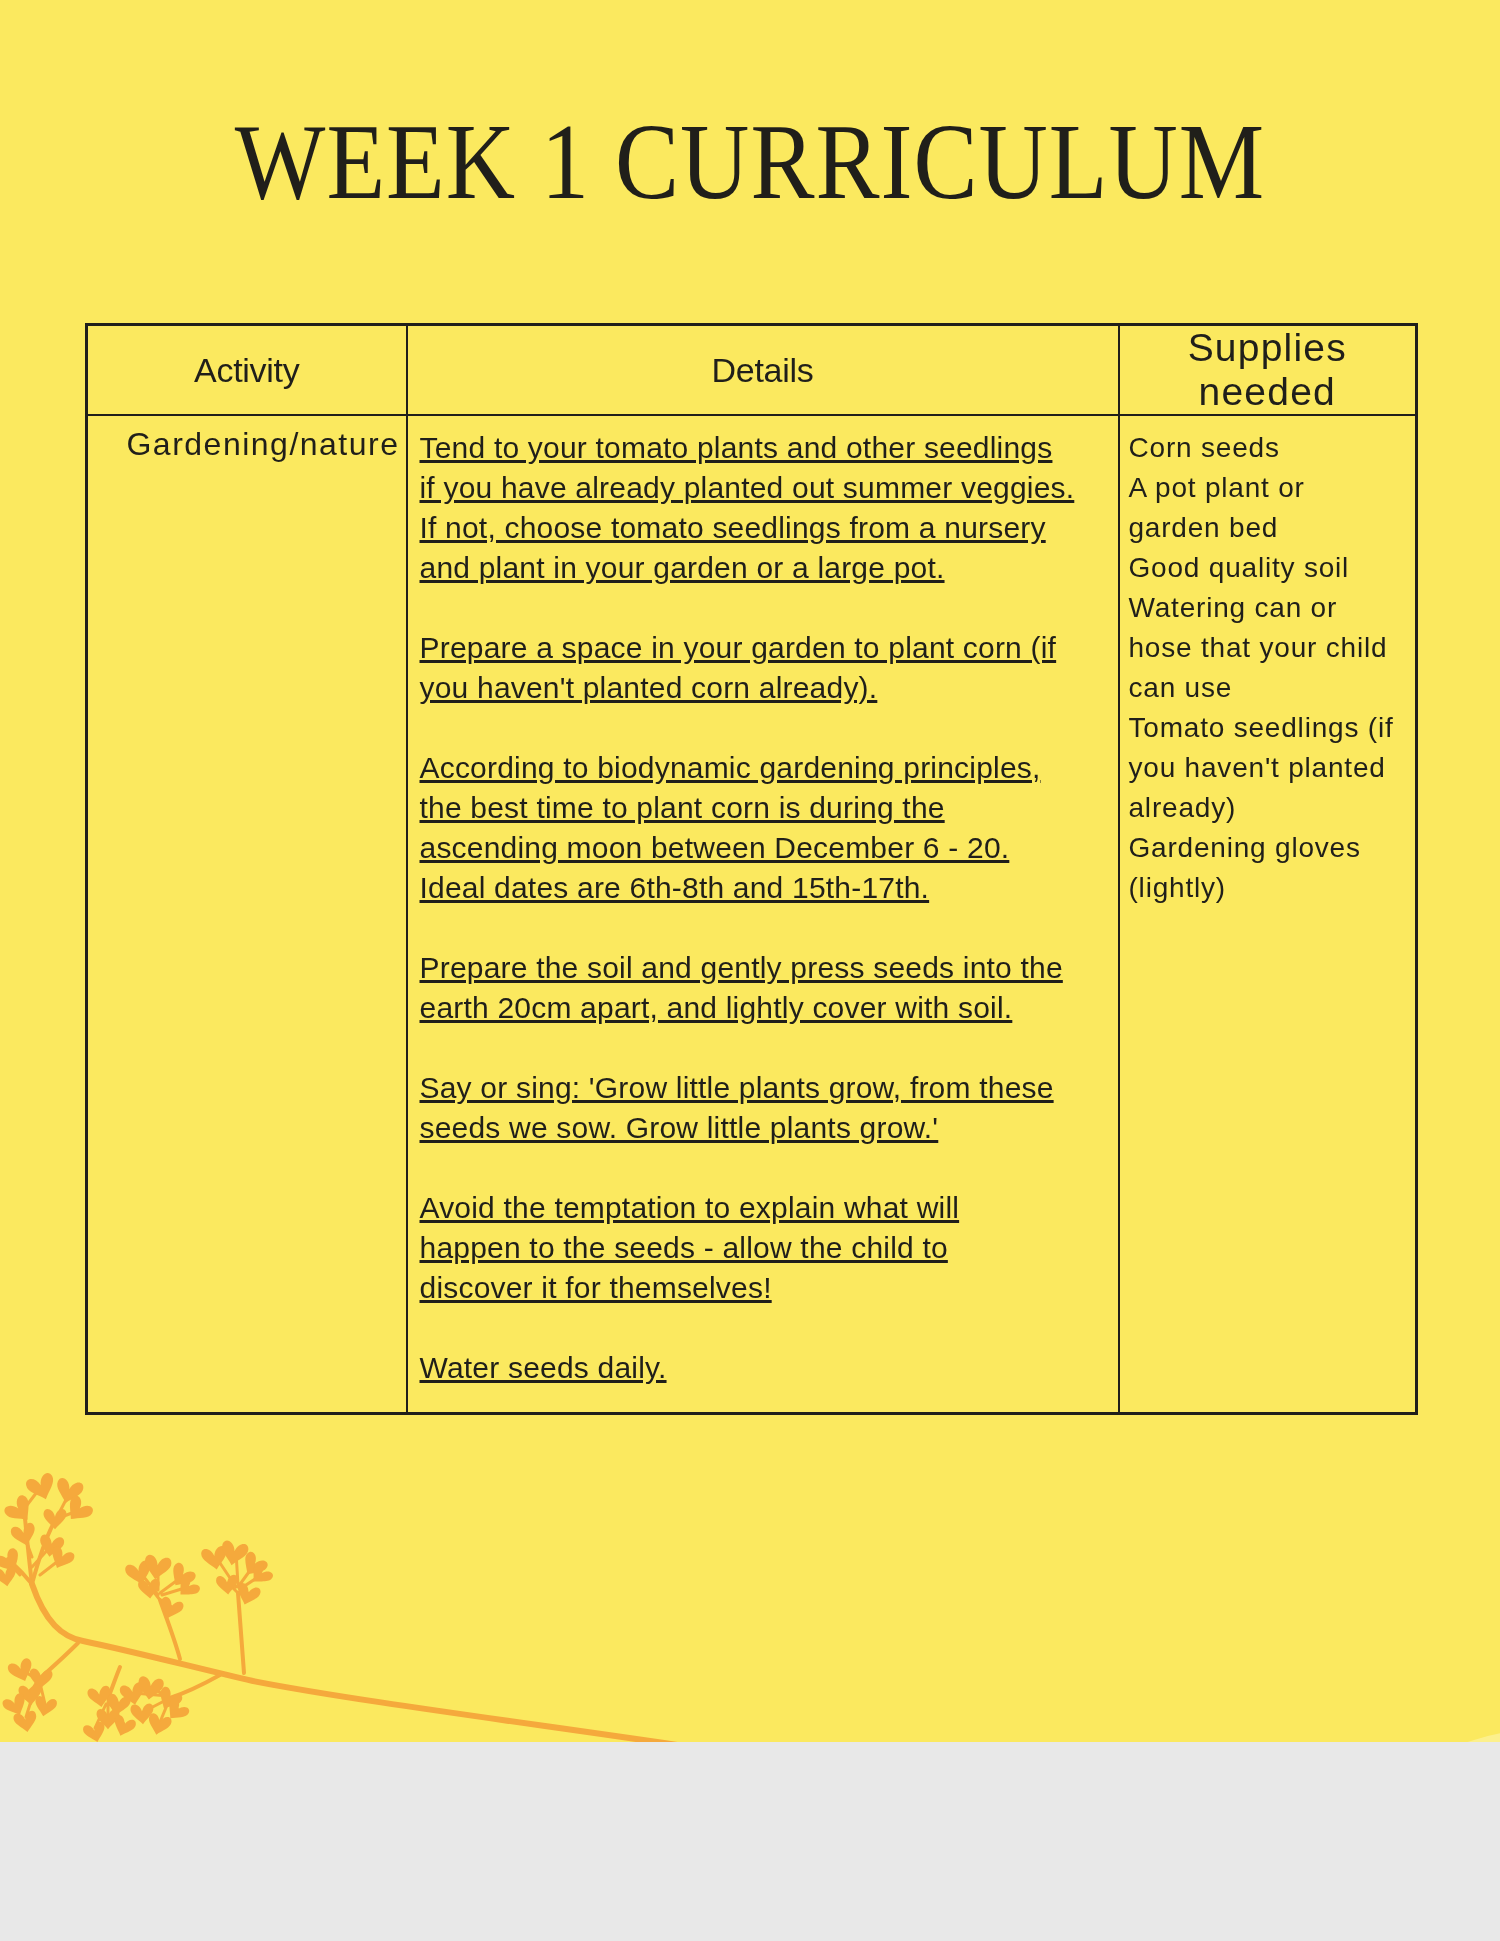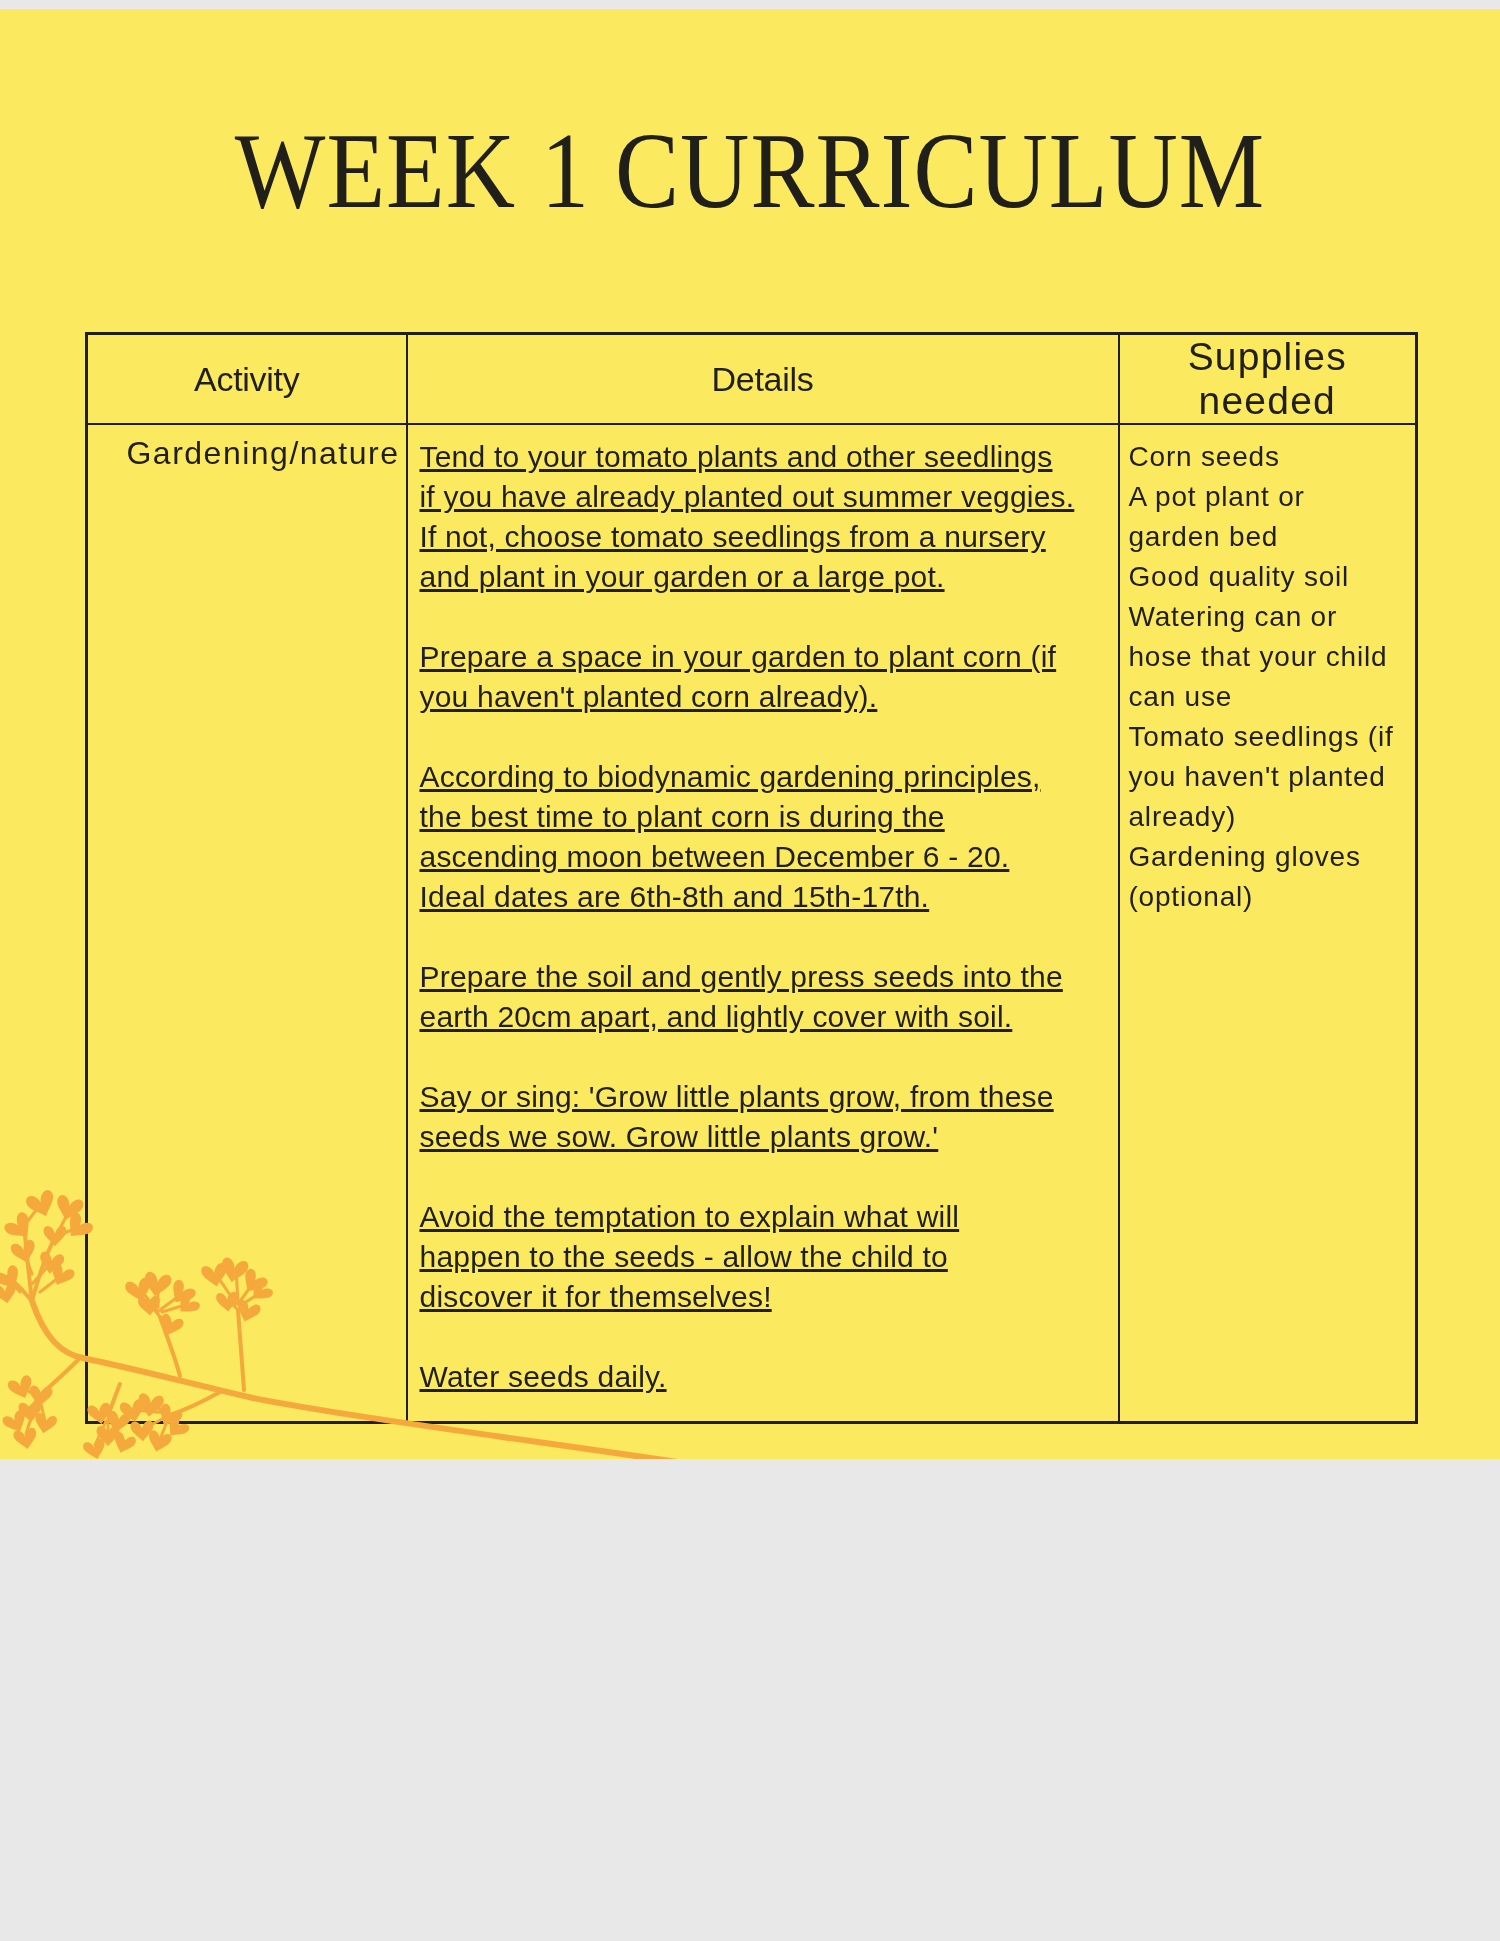--- a/index.html
+++ b/index.html
@@ -5,22 +5,22 @@
   :root{
     --background:#FBE95F;
     --ink:#201F1A;
     --accent_orange:#F5A93C;
     --blob_yellow:#FCF08C;
   }
   html,body{margin:0;padding:0;background:#e8e8e8;}
   .page{
     position:relative;
     width:1500px;
-    height:1450px;
-    margin:9px auto;
+    height:1742px;
+    margin:0 auto;
     background:var(--background);
     overflow:hidden;
     font-family:"Liberation Sans", sans-serif;
     color:var(--ink);
   }
   
   .title{
     position:absolute;
     top:108px;
     left:0;
@@ -164,21 +164,21 @@
 A pot plant or
 garden bed
 Good quality soil
 Watering can or
 hose that your child
 can use
 Tomato seedlings (if
 you haven't planted
 already)
 Gardening gloves
-(optional)</td>
+(lightly)</td>
       </tr>
     </tbody>
   </table>
 
   <div class="blob"></div>
 
   <svg class="branch" width="780" height="345" viewBox="0 0 780 345" aria-hidden="true">
     <defs>
       <path id="bl" d="M0,2 C-2,-7 -11,-9 -12,-2 C-13,4 -5,9 0,15 C5,9 13,4 12,-2 C11,-9 2,-7 0,2 Z"></path>
     </defs>

